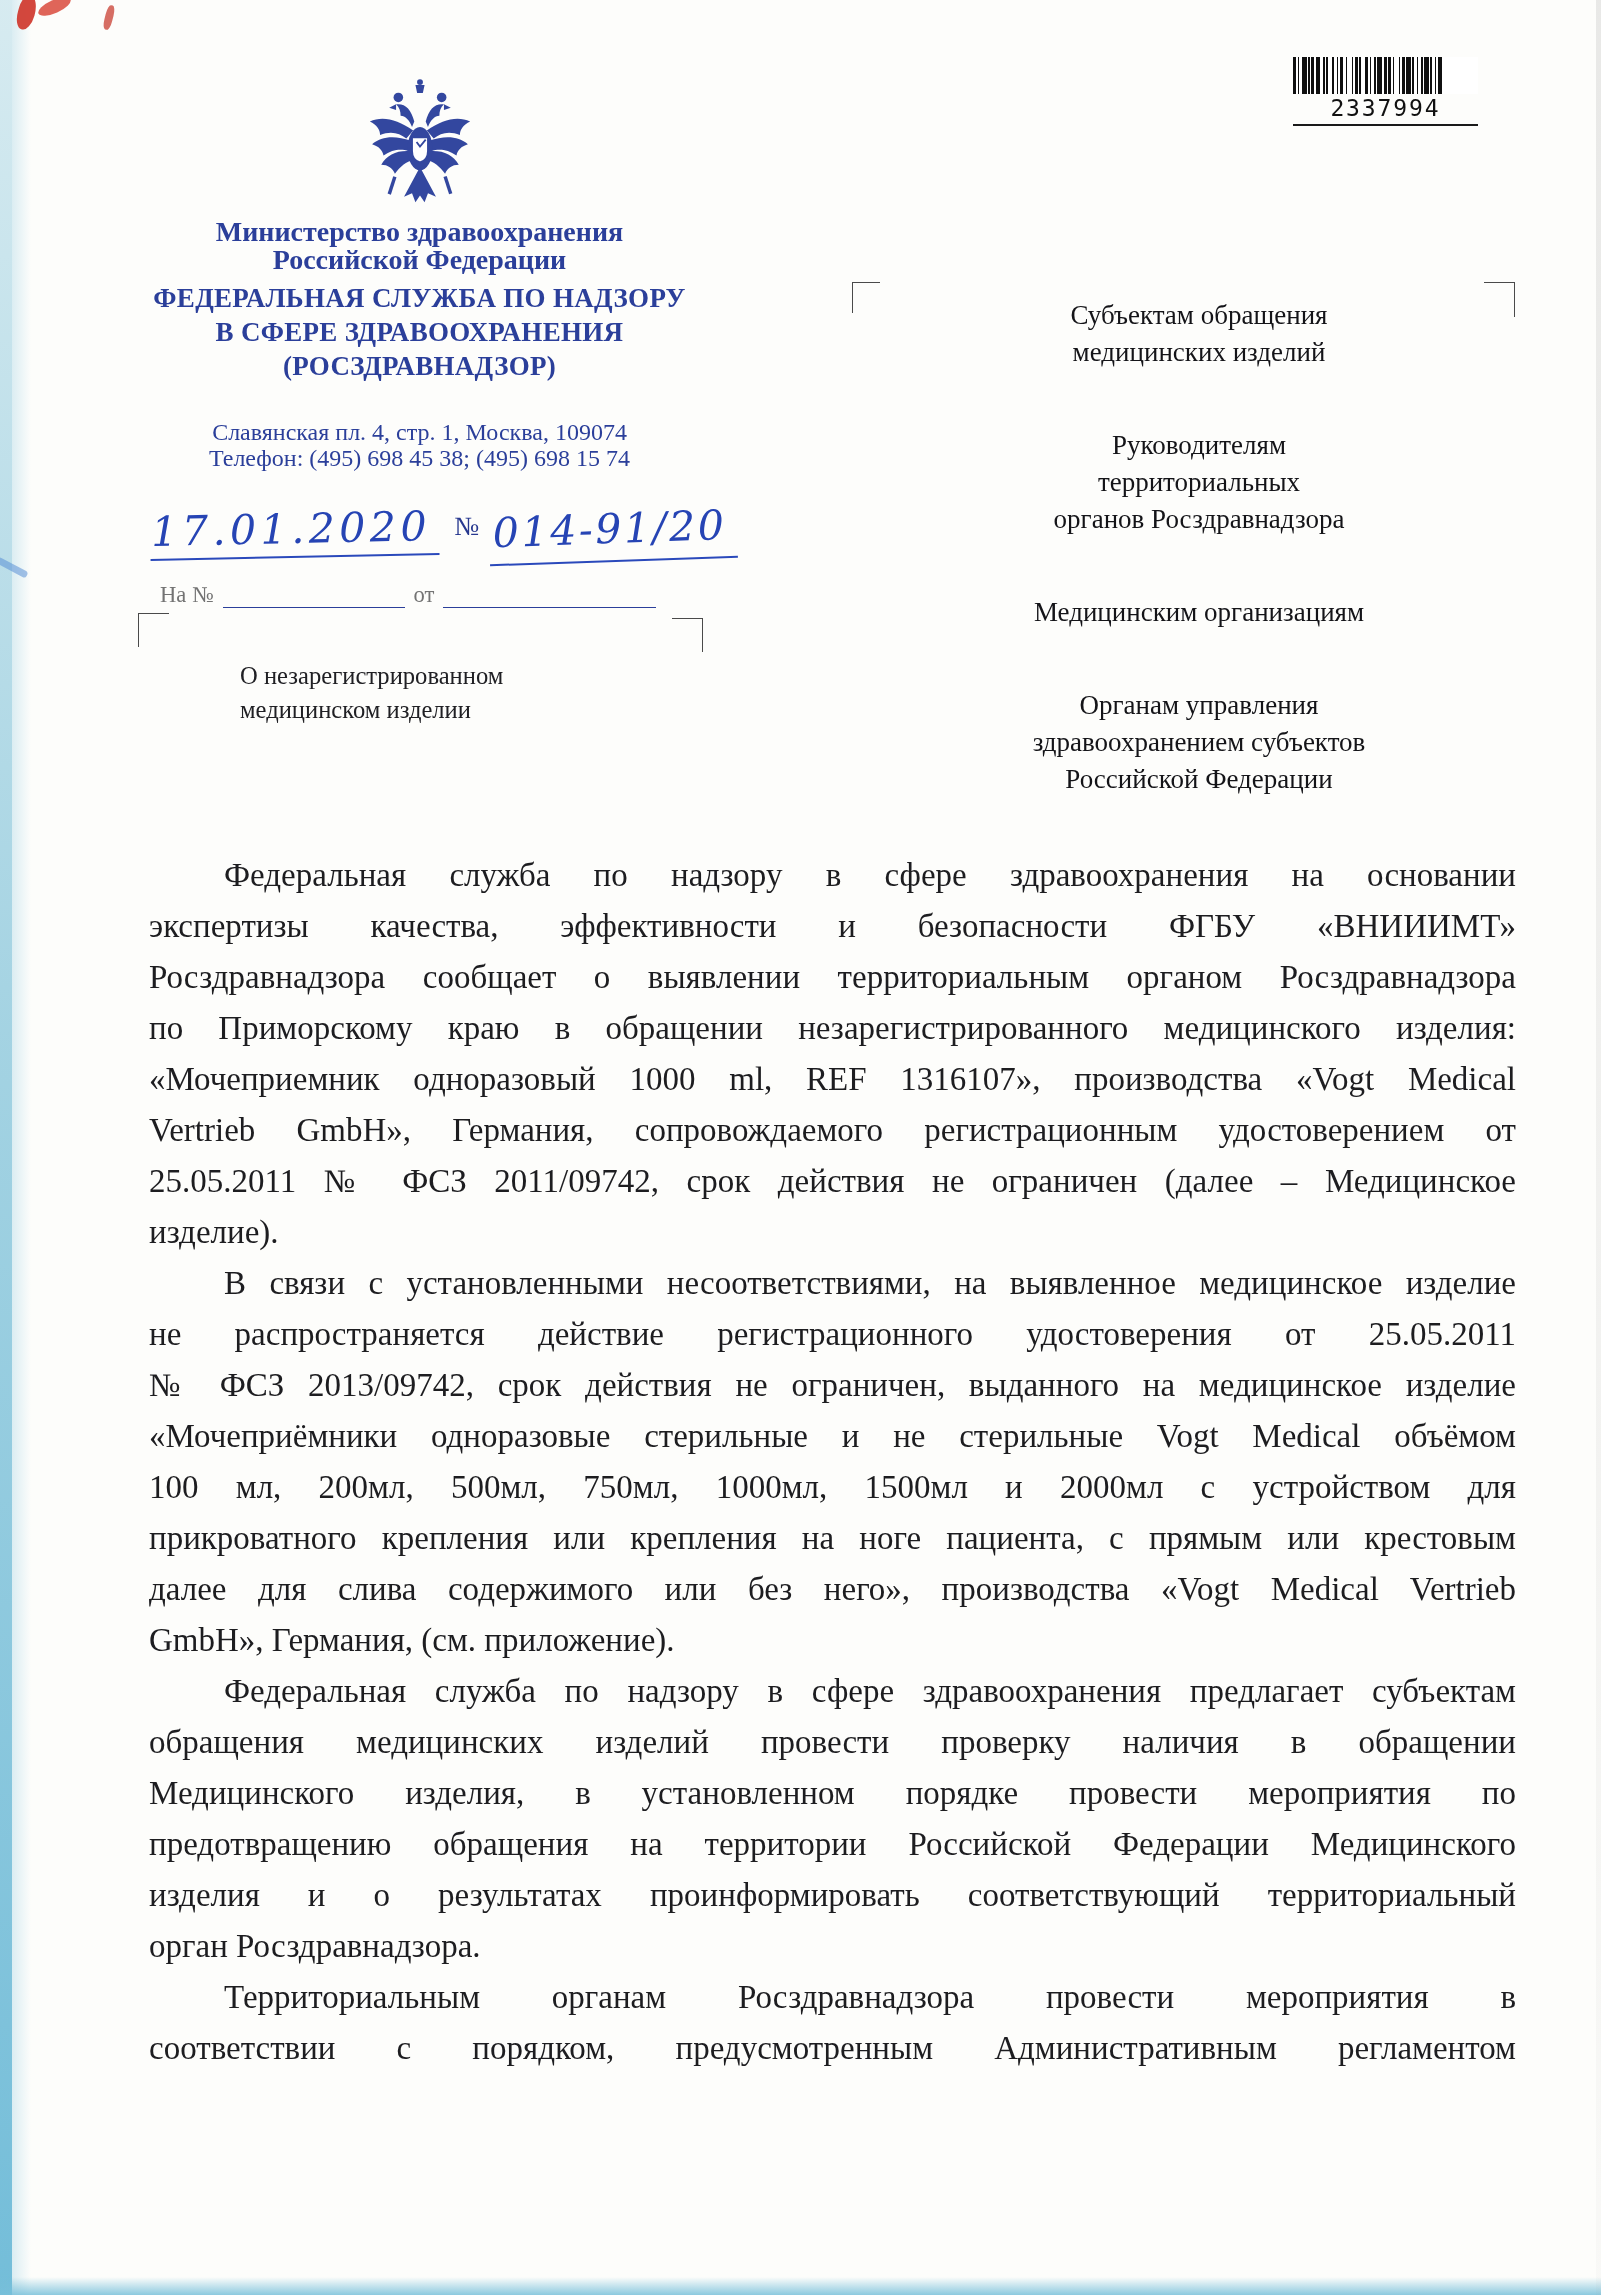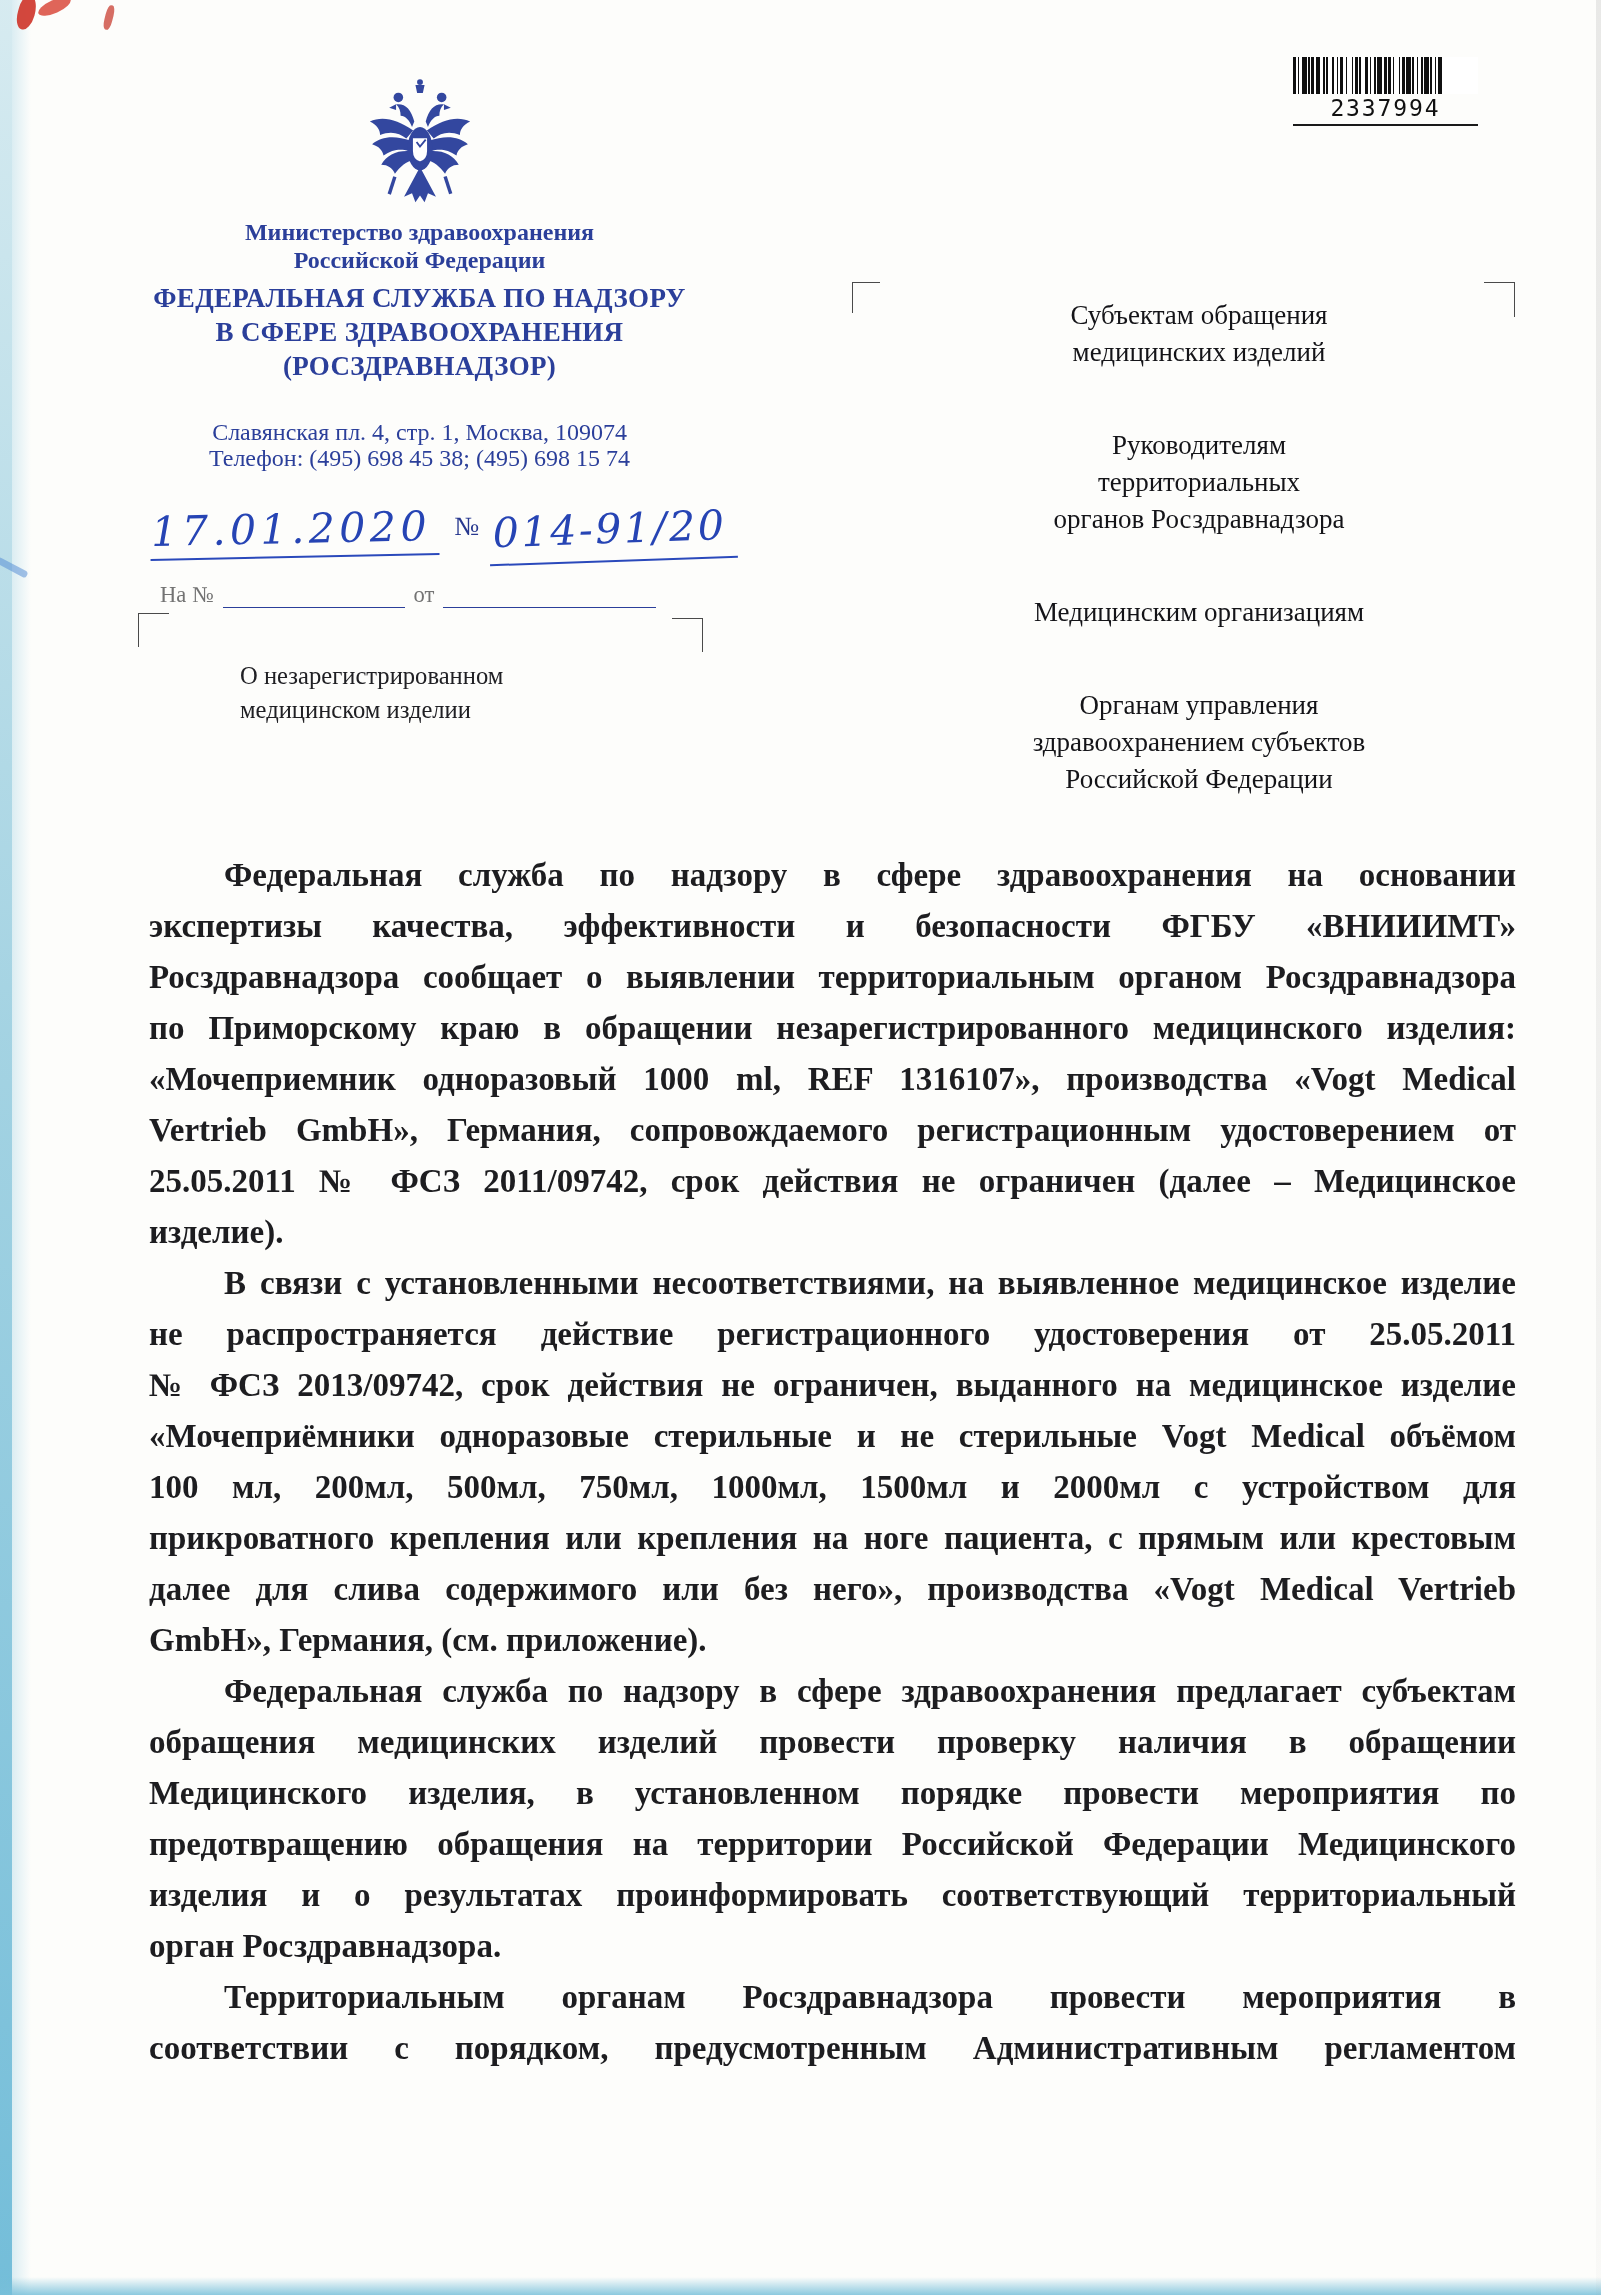--- a/index.html
+++ b/index.html
@@ -21,21 +21,21 @@
     background:linear-gradient(180deg, rgba(140,140,140,.18), rgba(140,140,140,.04)); }
   .rm { position:absolute; }
   .rm1 { left:18px; top:-5.2px; width:17px; height:35px; background:#cf372c; transform:rotate(16deg); border-radius:45% 55% 50% 50%; opacity:.92; }
   .rm2 { left:37px; top:0px; width:35px; height:13px; background:#d94a3c; transform:rotate(-24deg); border-radius:50%; opacity:.85; }
   .rm3 { left:105px; top:5.2px; width:7.8px; height:24.6px; background:#cc4a3f; transform:rotate(14deg); border-radius:40%; opacity:.8; }
   .bluestreak { position:absolute; left:-5.2px; top:564px; width:34px; height:6.5px; background:#5a8fd6; transform:rotate(28deg); opacity:.55; border-radius:3.2px; }
 
   
   .hcol { position:absolute; left:132px; top:78px; width:575px; text-align:center; color:#2b3f9a; }
   .emblem { display:block; width:114px; height:137px; margin:0 auto; }
-  .ministry { margin-top:2.6px;  font-size:24px; font-weight:bold; line-height:28px; }
+  .ministry { margin-top:2.6px;  font-size:28px; font-weight:bold; line-height:28px; }
   .service  { margin-top:7.8px; font-size:27px; font-weight:bold; line-height:34px; letter-spacing:0.3px; }
   .haddr    { margin-top:36px; font-size:24px; line-height:26px; }
 
   
   .daterow { position:absolute; left:150px; top:505px; white-space:nowrap; }
   .hand { font-family:"DejaVu Serif", serif; font-style:italic; color:#2644b4; font-size:41px; display:inline-block; }
   .hand.date { letter-spacing:4.5px; border-bottom:2.6px solid #2a49bb; padding:0 7.8px 2.6px 1.3px; transform:rotate(-1.2deg); }
   .nosign { color:#27388f; font-size:26px; margin:0 10.3px 0 15.5px; vertical-align:7.8px; }
   .hand.num { letter-spacing:2.6px; border-bottom:2.6px solid #2a49bb; padding:0 10.3px 6.5px 3.9px; transform:rotate(-2deg); }
 
@@ -60,21 +60,21 @@
   
   .barcode { position:absolute; left:1293px; top:57px; width:185px; }
   .bars { height:37px; display:flex; align-items:stretch; overflow:hidden; background:#fff; }
   .bars span { flex:none; height:100%; }
   .bar-b { background:#101010; } .bar-w { background:transparent; }
   .bcnum { font-family:"DejaVu Sans Mono", monospace; font-size:23px; letter-spacing:1.9px; text-align:center;
     color:#111; padding:1.3px 0 2.6px 0; border-bottom:2.6px solid #1a1a1a; }
 
   
   .docbody { position:absolute; left:149px; top:850px; width:1367px;
-    font-size:33px; line-height:51px; color:#1d1d20;font-weight:bold; }
+    font-size:33px; line-height:51px; color:#1d1d20; }
   .bline { text-align:justify; text-align-last:justify; }
   .bline.first { text-indent:75px; }
   .bline.lastline { text-align-last:left; }
 </style>
 </head>
 <body>
 
 <div class="page">
 
   <div class="edge-left"></div>

